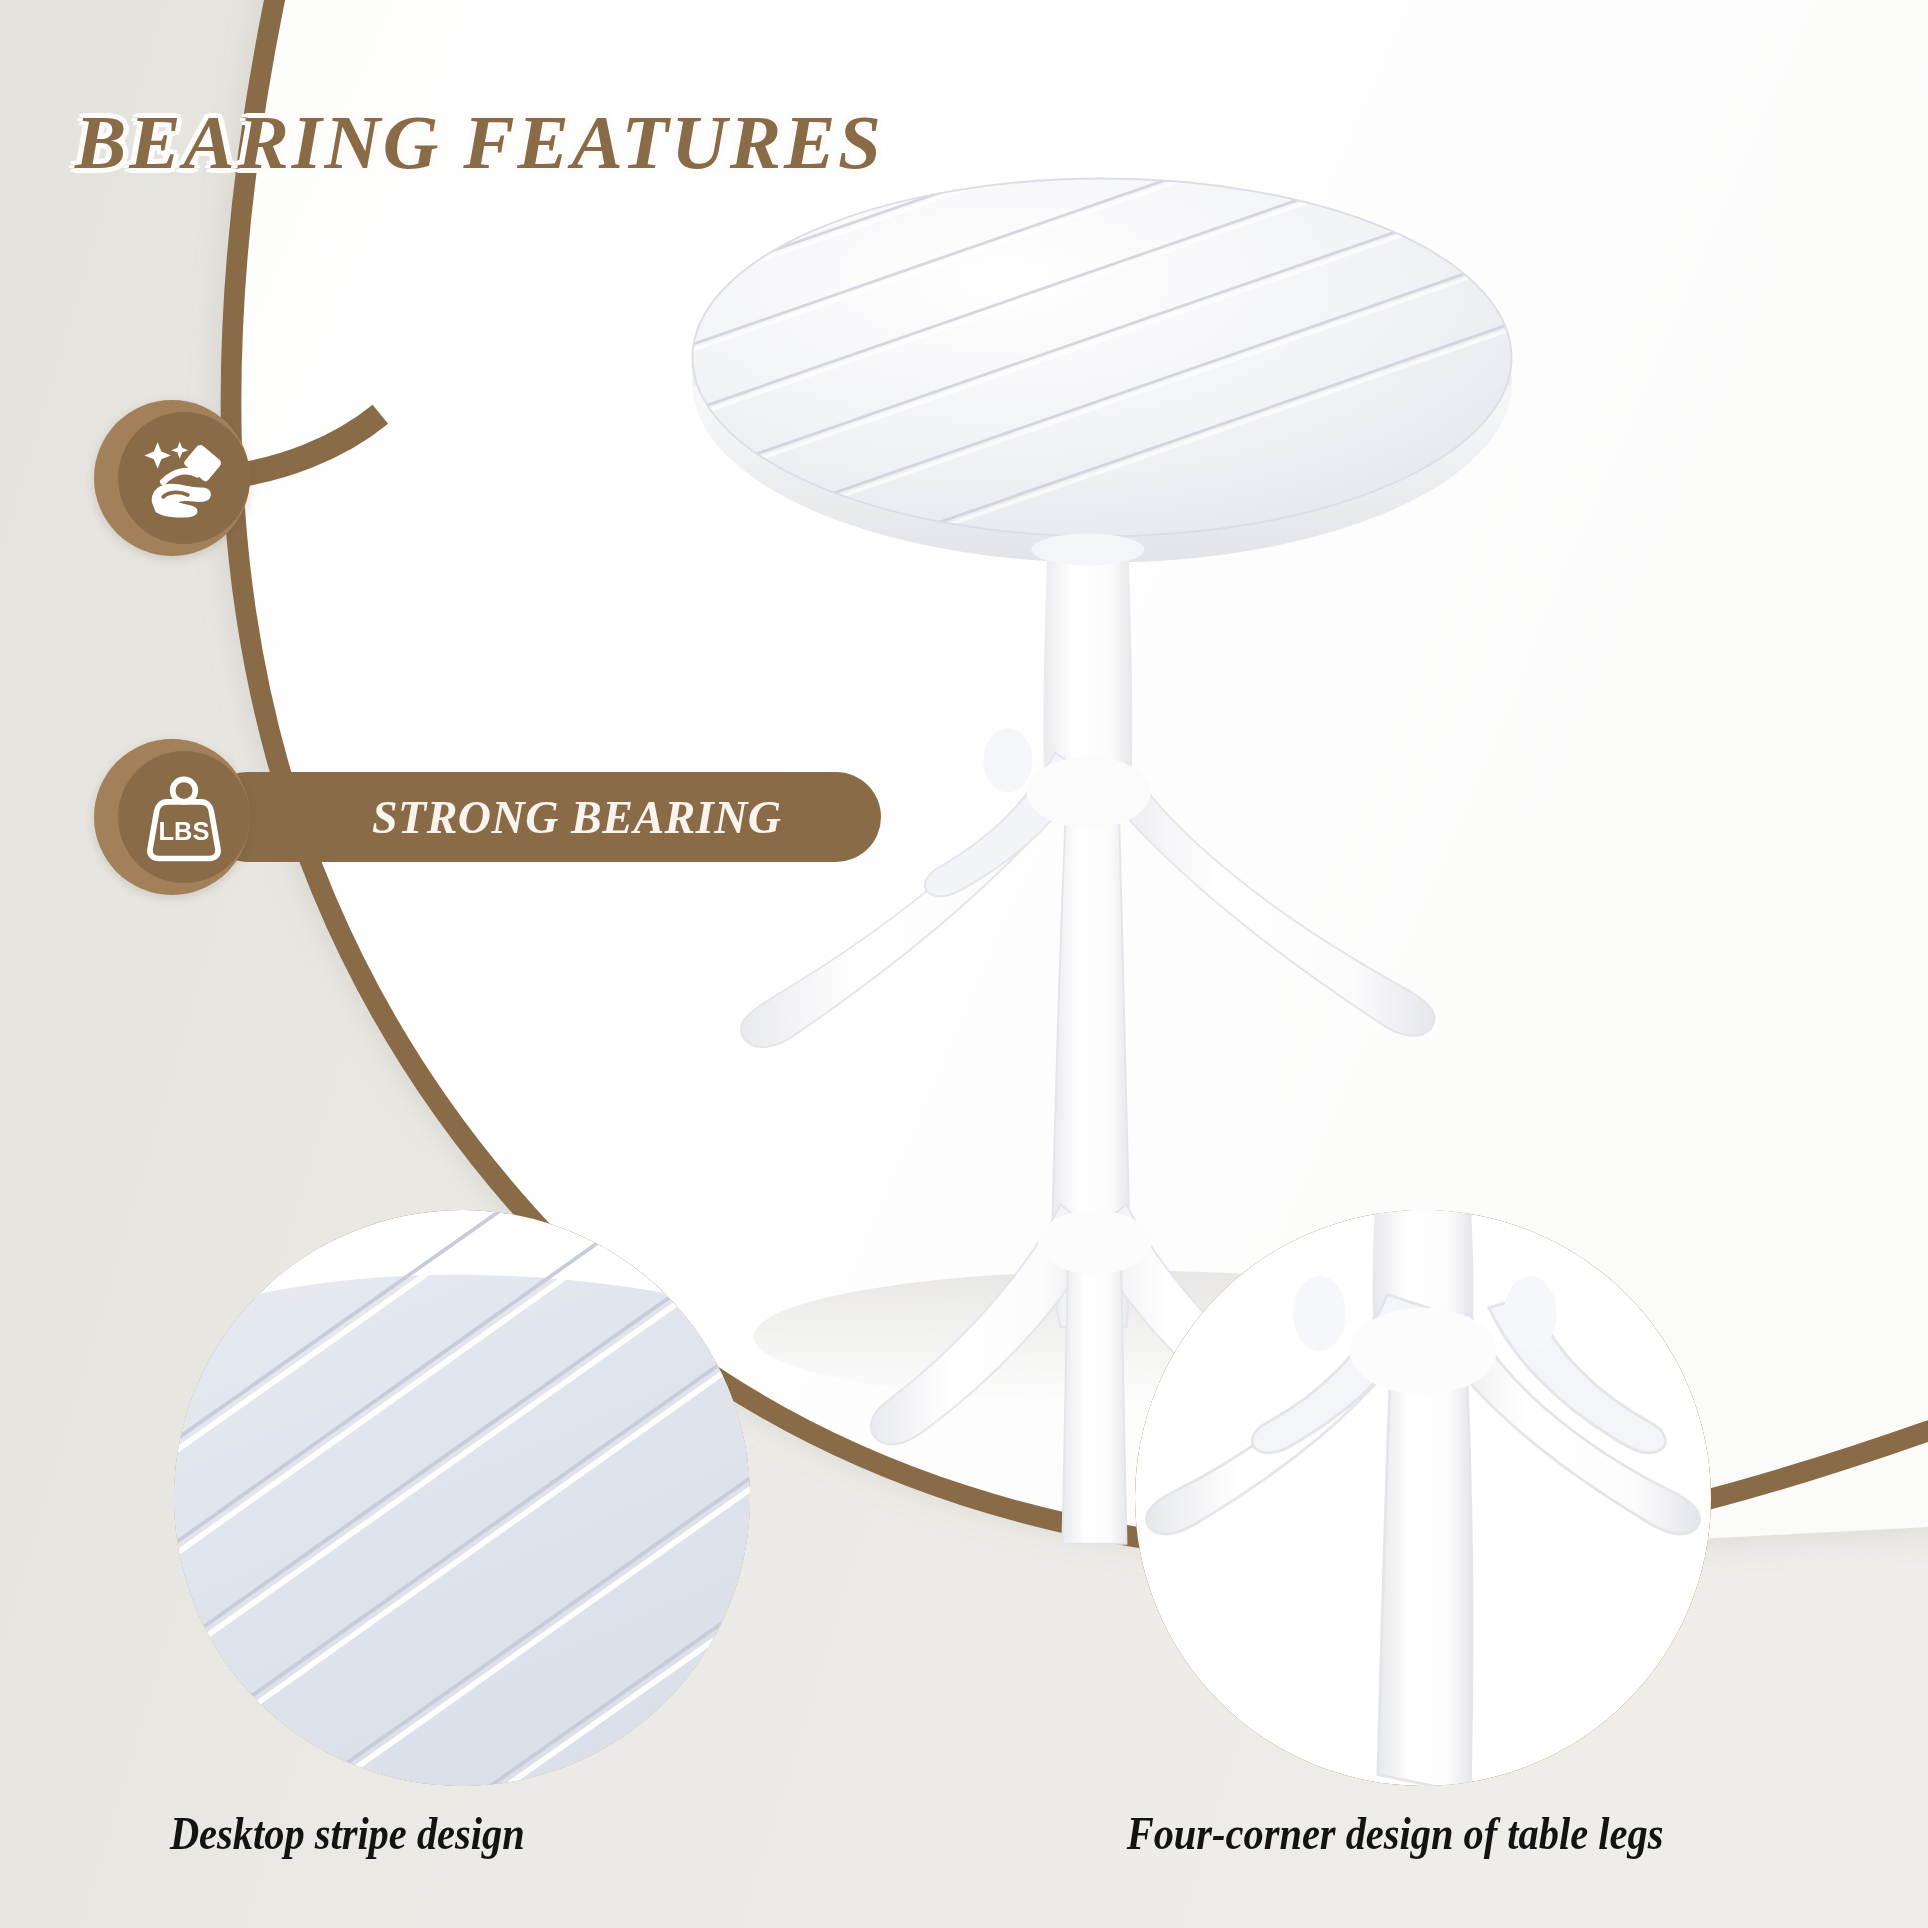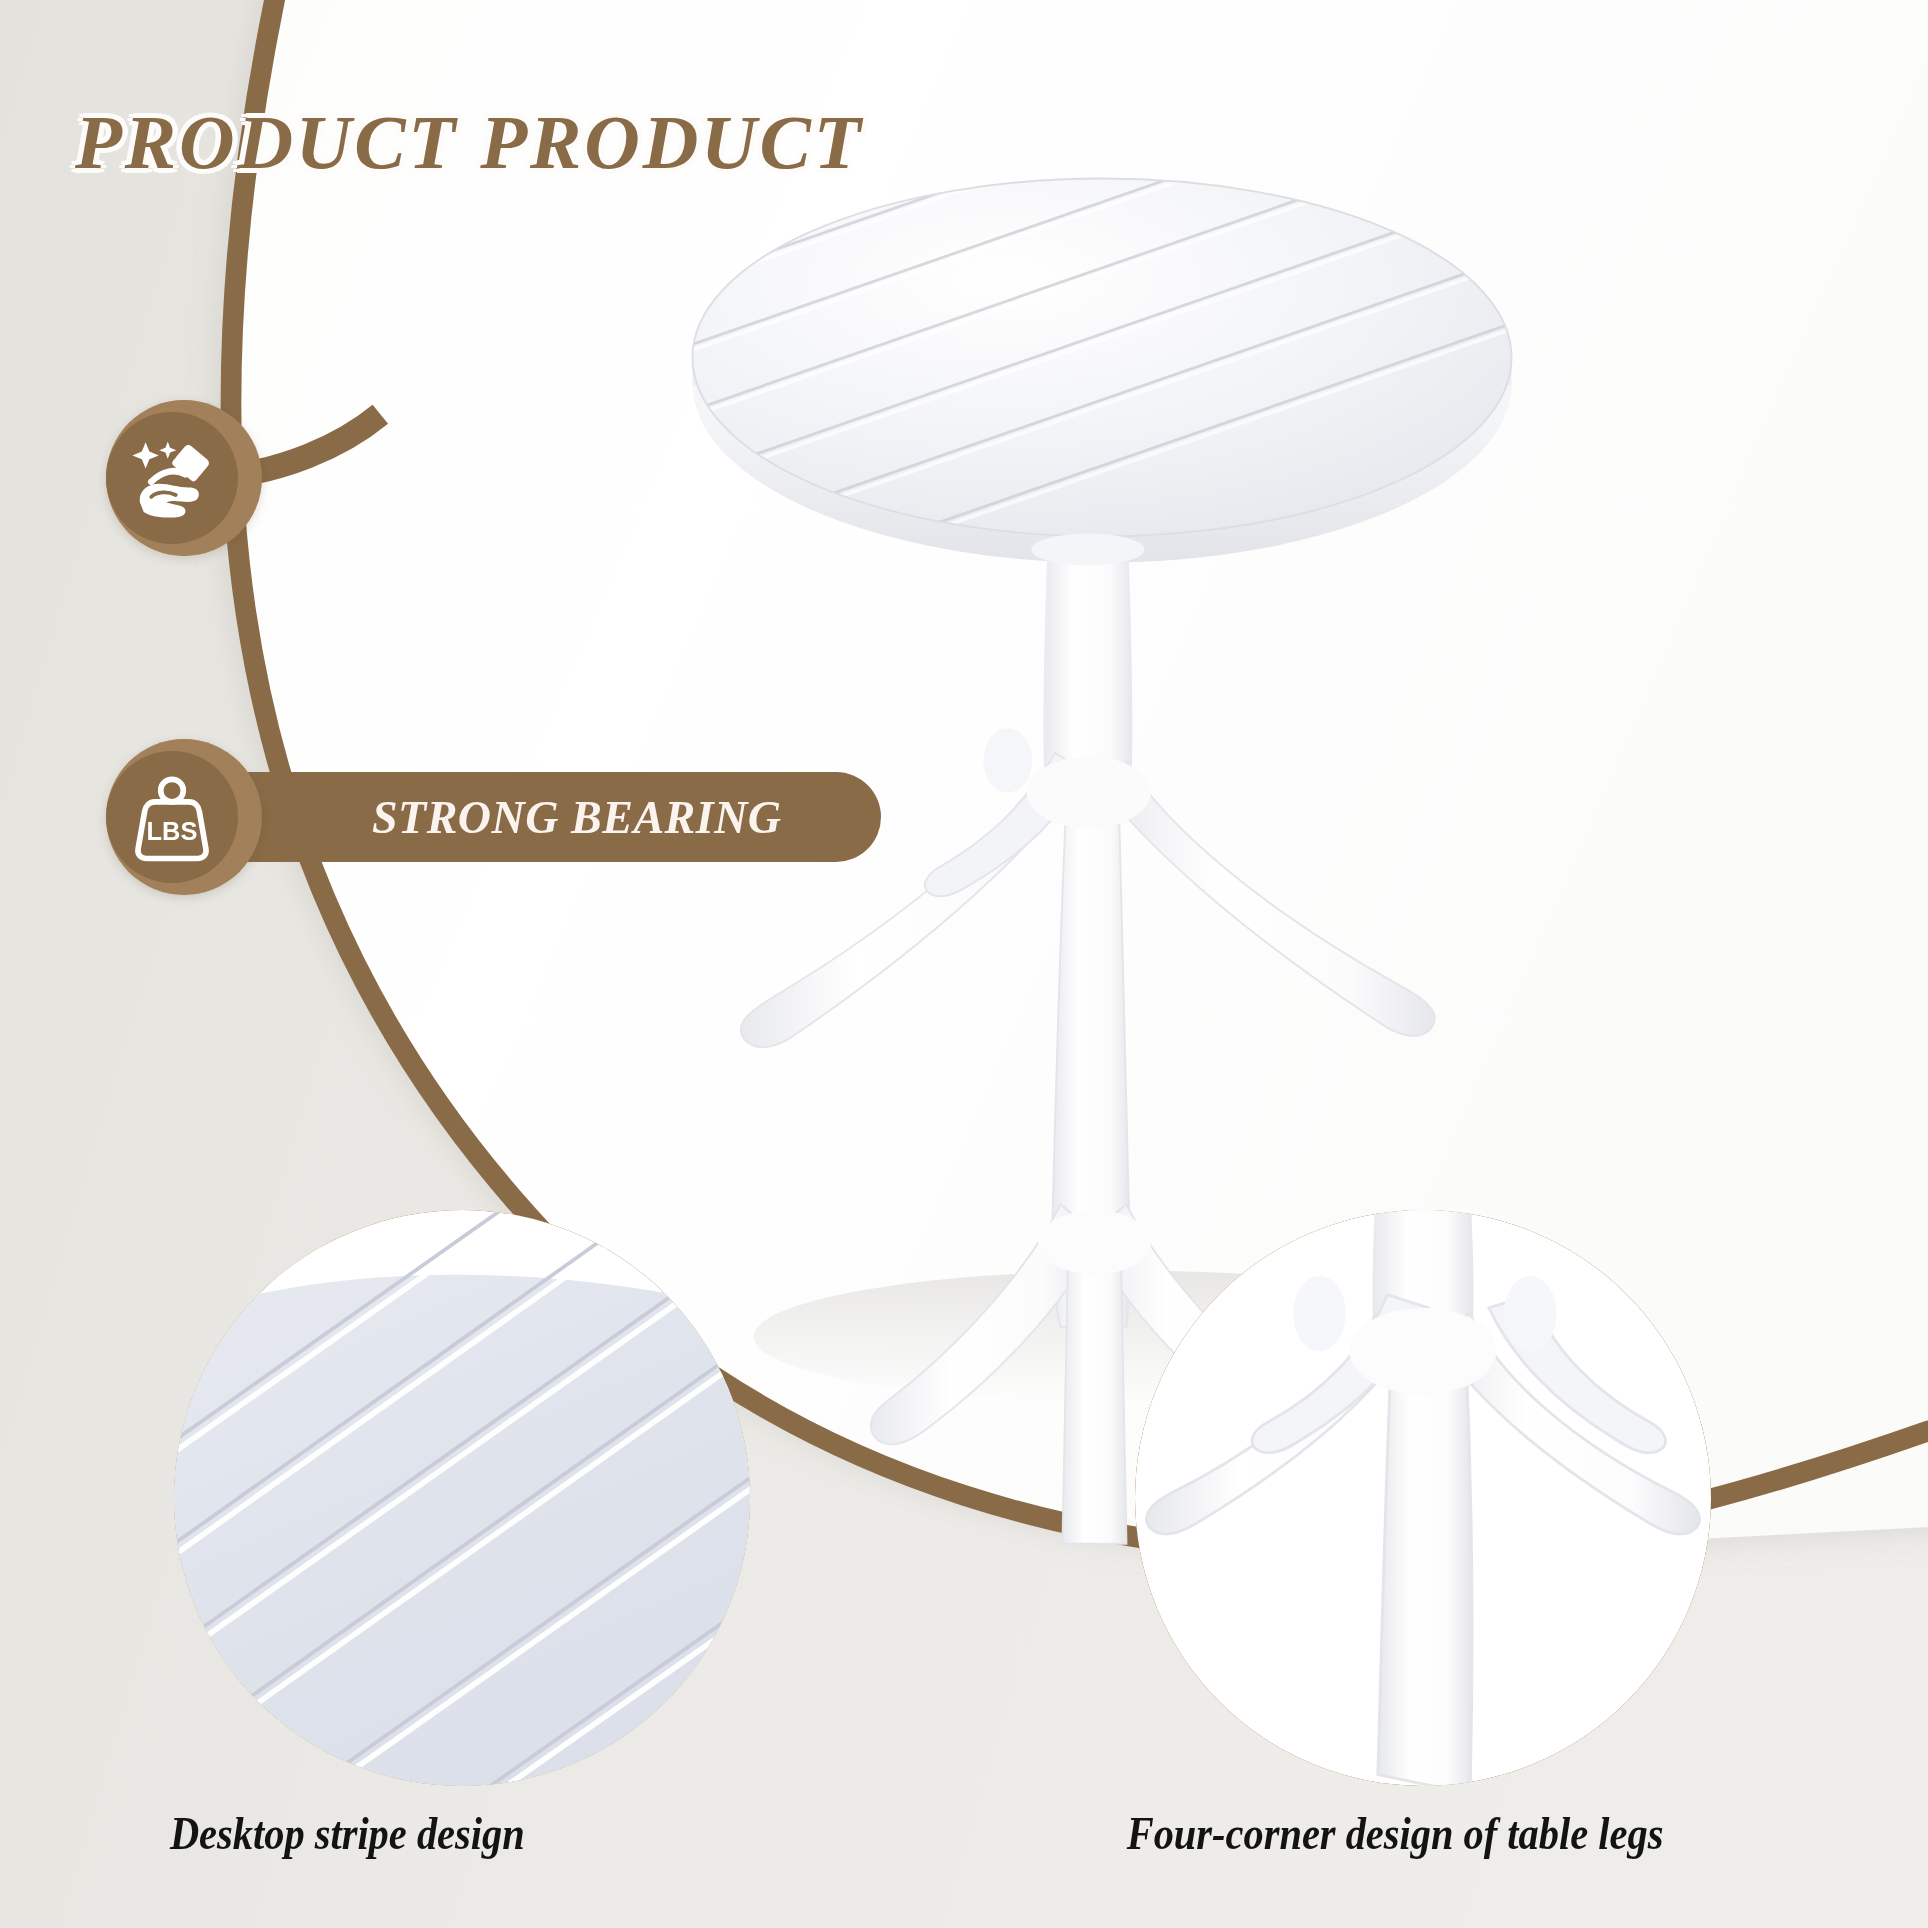--- a/index.html
+++ b/index.html
@@ -57,27 +57,27 @@
   }
   .feature .pill-label {
     color:#fbf3ee;
     font-style:italic;
     font-weight:bold;
     font-size:46px;
     letter-spacing:0.5px;
   }
   .feature .disc {
     position:absolute;
-    left:12px; top:0;
+    left:0; top:0;
     width:156px; height:156px;
     border-radius:50%;
     background:#a2805a;
     display:flex;
     align-items:center;
-    justify-content:flex-start;
+    justify-content:flex-end;
     z-index:2;
     box-shadow:0 2.8px 9.4px rgba(90,70,50,0.18);
   }
   .feature .disc-inner {
     width:132px; height:132px;
     border-radius:50%;
     background:#8a6b47;
     display:flex;
     align-items:center;
     justify-content:center;
@@ -230,21 +230,21 @@
 
     <path d="M 486,1100 C 450,1170 380,1250 300,1310 C 282,1324 280,1340 292,1350
              C 306,1360 326,1352 344,1338 C 432,1272 496,1196 528,1132 Z" fill="url(#legGrad)" stroke="#e3e5ea" stroke-width="2"></path>
     <path d="M 556,1100 C 592,1170 662,1250 742,1310 C 760,1324 762,1340 750,1350
              C 736,1360 716,1352 698,1338 C 610,1272 546,1196 514,1132 Z" fill="url(#legGrad)" stroke="#e3e5ea" stroke-width="2"></path>
     <path d="M 494,1150 C 492,1260 490,1370 488,1460 L 556,1460
              C 554,1370 552,1260 550,1150 Z" fill="url(#legGrad)" stroke="#e3e5ea" stroke-width="2"></path>
     <ellipse cx="522" cy="1140" rx="60" ry="34" fill="#fcfcfd"></ellipse>
   </svg>
 
-  <div id="title">PRODUCT PRODUCT</div>
+  <div id="title">BEARING FEATURES</div>
 
   <div class="feature" style="left:94px; top:400px; width:697px; height:156px;">
     <div class="disc">
       <div class="disc-inner">
         <svg width="98" height="98" viewBox="0 0 104 104">
 
           <path d="M20 24 L24 14 L28 24 L38 28 L28 32 L24 42 L20 32 L10 28 Z" fill="#ffffff"></path>
 
           <path d="M45 20 L47.5 13.5 L50 20 L56.5 22.5 L50 25 L47.5 31.5 L45 25 L38.5 22.5 Z" fill="#ffffff"></path>
 

